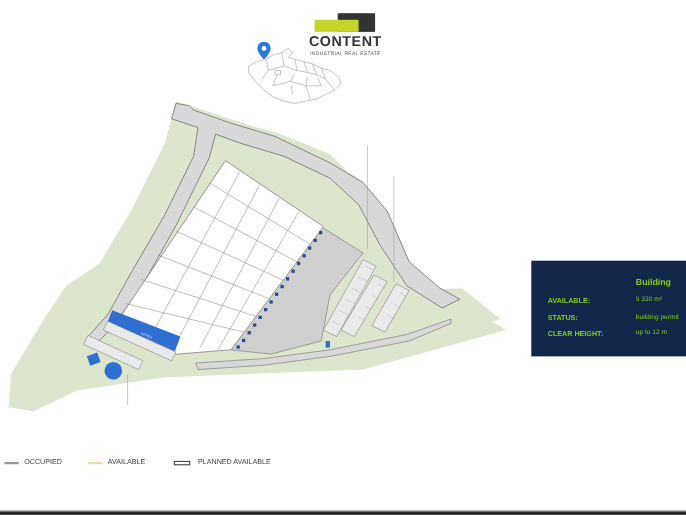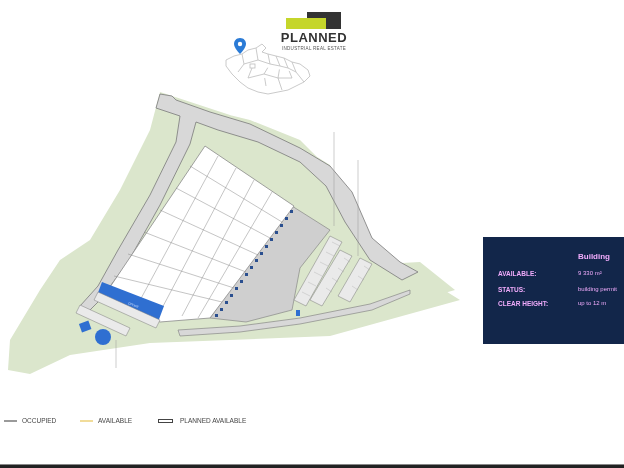--- a/index.html
+++ b/index.html
@@ -4,39 +4,39 @@
 <style>
   html, body { margin:0; padding:0; background:#ffffff; }
   body { width:624px; height:468px; position:relative; overflow:hidden; font-family:"Liberation Sans", sans-serif; }
   .logo { position:absolute; left:274px; top:10px; width:80px; height:44px; }
   .logo .dark-block { position:absolute; left:33px; top:2px; width:34px; height:17px; background:#333333; }
   .logo .lime-block { position:absolute; left:12px; top:8px; width:40px; height:11px; background:#c5d62b; }
   .logo .brand { position:absolute; left:0; top:20px; width:80px; text-align:center; font-size:13px; font-weight:bold; letter-spacing:0.5px; color:#333333; }
   .logo .tagline { position:absolute; left:0; top:36px; width:80px; text-align:center; font-size:4.5px; letter-spacing:0.3px; color:#555555; }
   .minimap { position:absolute; left:222px; top:34px; width:92px; height:66px; }
   .siteplan { position:absolute; left:0; top:85px; width:480px; height:300px; }
-  .info-panel { position:absolute; left:483px; top:237px; width:141px; height:107px; background:#12264a; color:#f0abfc;text-align:right; }
+  .info-panel { position:absolute; left:483px; top:237px; width:141px; height:87px; background:#12264a; color:#84cc16;text-align:right; }
   .info-panel .heading { position:absolute; left:95px; top:15px; font-size:8px; font-weight:bold; }
   .info-panel .row { position:absolute; left:15px; font-size:6.5px; font-weight:bold; width:126px; }
   .info-panel .row .label { position:absolute; left:0; top:0; }
   .info-panel .row .value { position:absolute; left:80px; top:0; font-weight:normal; font-size:6px; }
   .legend { position:absolute; left:4px; top:417px; height:10px; font-size:6.5px; color:#444444; }
   .legend-item { position:absolute; top:0; white-space:nowrap; }
   .legend-swatch { position:absolute; top:3px; width:13px; height:2px; }
   .legend-text { position:absolute; left:18px; top:0; }
   .footer-bar { position:absolute; left:0; top:465px; width:624px; height:3px; background:#222222; }
   .footer-line { position:absolute; left:0; top:464px; width:624px; height:1px; background:#888888; }
 </style>
 </head>
 <body>
 
 <div class="logo">
   <div class="dark-block"></div>
   <div class="lime-block"></div>
-  <div class="brand">PLANNED</div>
+  <div class="brand">CONTENT</div>
   <div class="tagline">INDUSTRIAL REAL ESTATE</div>
 </div>
 
 <svg class="minimap" viewBox="0 0 92 66">
   <g fill="#ffffff" stroke="#bdbdbd" stroke-width="0.8">
     <path d="M4 26 L12 22 L20 20 L26 16 L34 14 L40 10 L44 14 L40 18 L46 20 L54 22 L62 24 L70 28 L78 30 L86 36 L88 42 L82 48 L74 52 L66 56 L56 58 L46 60 L36 58 L26 54 L18 48 L10 40 L4 32 Z"></path>
     <path d="M20 20 L22 30 L16 38"></path>
     <path d="M34 14 L36 26 L30 34 L26 44"></path>
     <path d="M46 20 L48 30 L42 40 L44 52"></path>
     <path d="M54 22 L58 32 L56 44 L60 56"></path>

